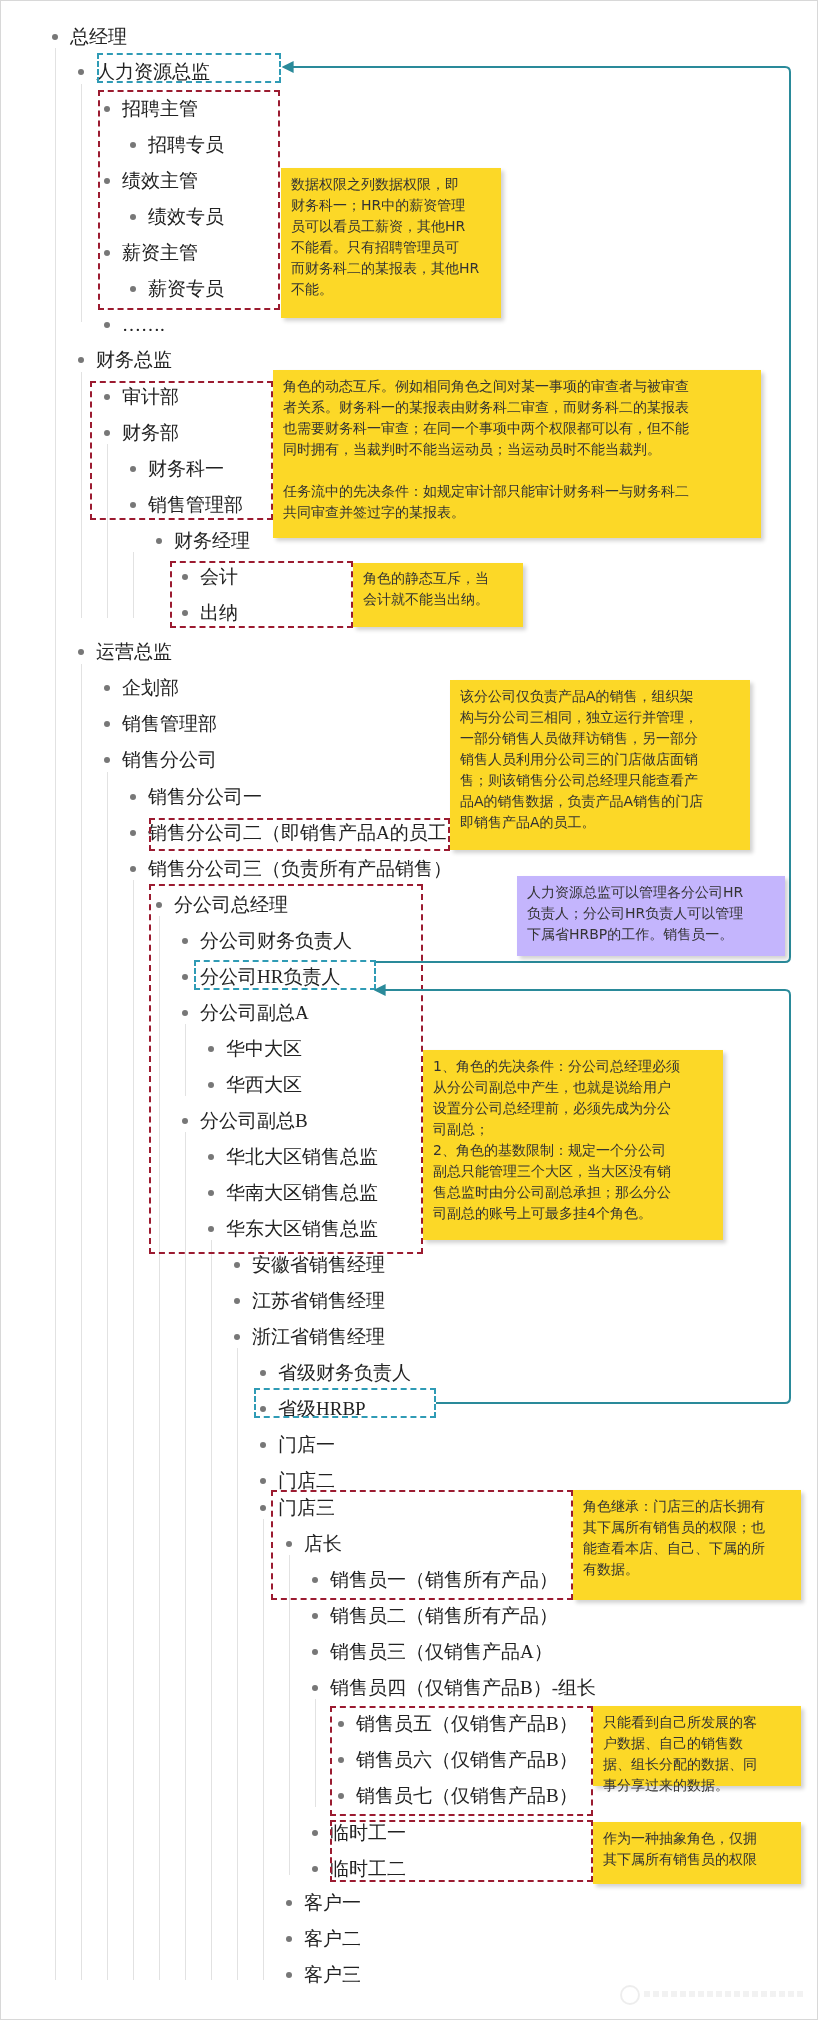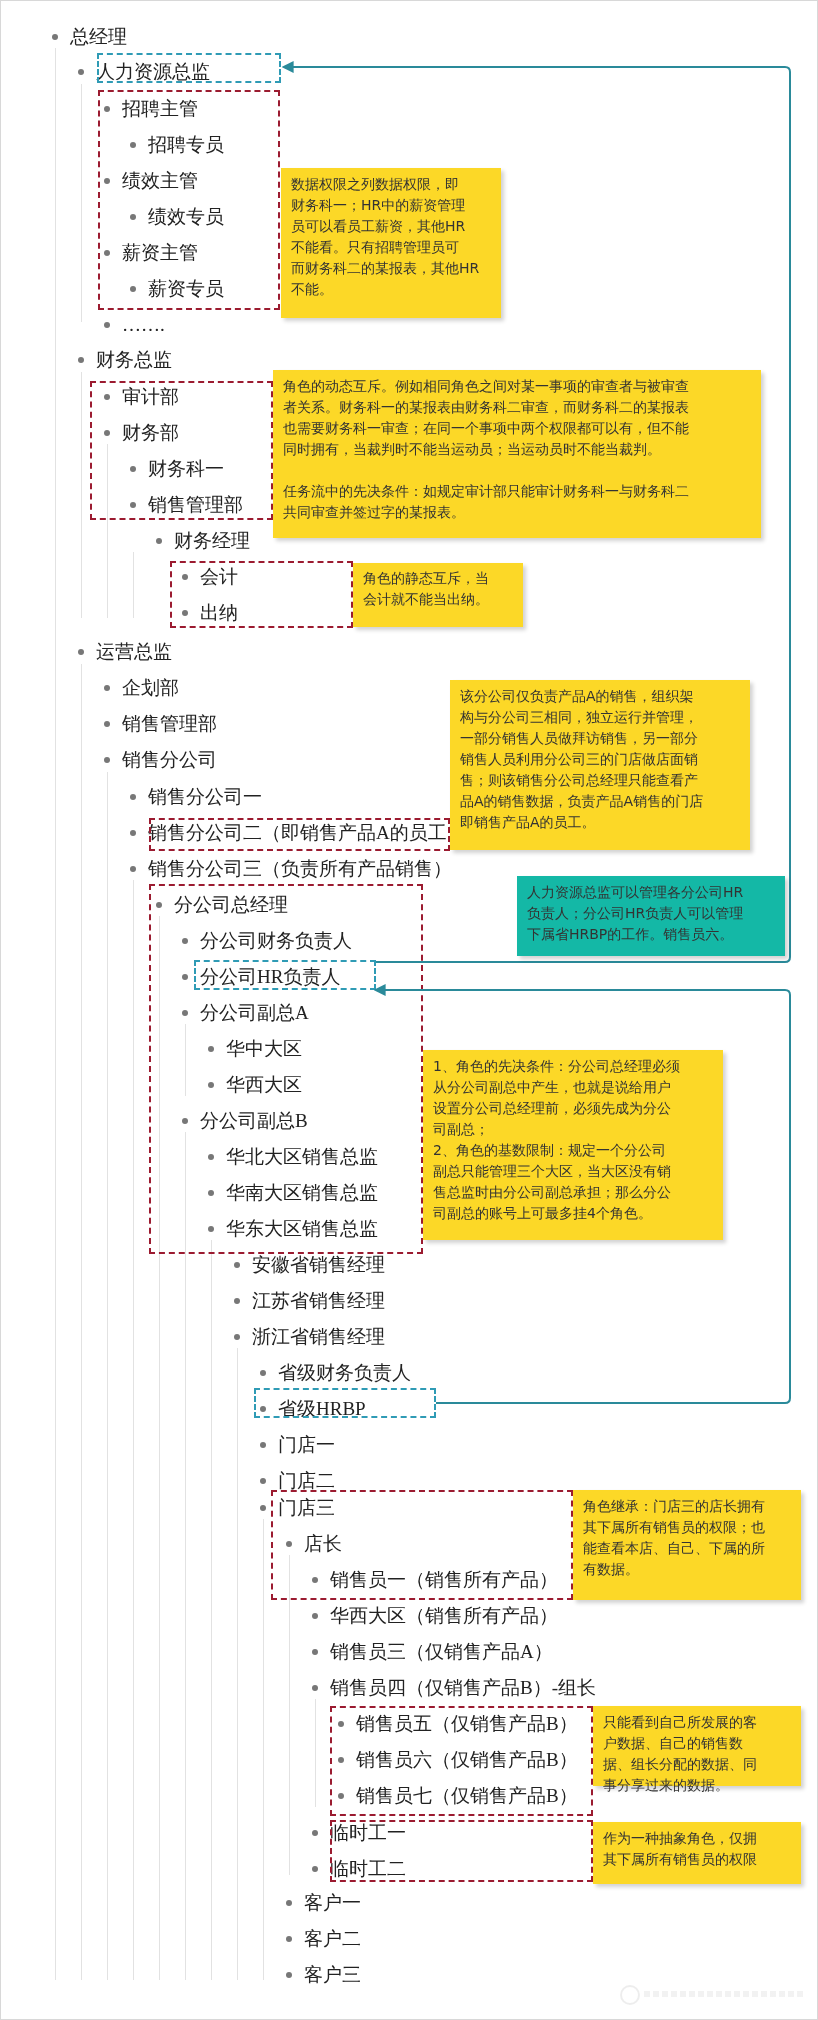--- a/index.html
+++ b/index.html
@@ -12,21 +12,21 @@
           font-size: 19px; color: #222; }
   .node .bullet { position: absolute; left: 0; top: 12px; width: 6px; height: 6px;
                   border-radius: 50%; background: #777; }
   .node .label { position: absolute; left: 18px; top: 0; font-family: Liberation Serif, serif; }
   .dash-red { position: absolute; border: 2px dashed #9b1b30; box-sizing: border-box; }
   .dash-blue { position: absolute; border: 2px dashed #2f9bb5; box-sizing: border-box; }
   .note { position: absolute; box-sizing: border-box; padding: 6px 10px;
           font-size: 14px; line-height: 21px; color: #333;
           box-shadow: 3px 3px 4px rgba(0,0,0,0.18); }
   .note.yellow { background: #fcd827; }
-  .note.blue { background: #14b8a6; }
+  .note.blue { background: #c4b5fd; }
   .note .line { display: block; white-space: nowrap; }
   .conn { position: absolute; left: 0; top: 0; width: 818px; height: 2020px; pointer-events: none; }
   .watermark { position: absolute; left: 620px; top: 1985px; width: 190px; height: 20px;
                opacity: 0.25; }
   .watermark .wm-circle { position: absolute; left: 0; top: 0; width: 16px; height: 16px;
                           border: 2px solid #bbb; border-radius: 50%; }
   .watermark .wm-bar { position: absolute; left: 24px; top: 6px; width: 160px; height: 6px;
                        background: repeating-linear-gradient(90deg, #ccc 0 6px, transparent 6px 9px); }
 </style>
 </head>
@@ -223,21 +223,21 @@
     <div class="node" style="left: 286px; top: 1529px;">
       <span class="bullet"></span>
       <span class="label">店长</span>
     </div>
     <div class="node" style="left: 312px; top: 1565px;">
       <span class="bullet"></span>
       <span class="label">销售员一（销售所有产品）</span>
     </div>
     <div class="node" style="left: 312px; top: 1601px;">
       <span class="bullet"></span>
-      <span class="label">华西大区（销售所有产品）</span>
+      <span class="label">销售员二（销售所有产品）</span>
     </div>
     <div class="node" style="left: 312px; top: 1637px;">
       <span class="bullet"></span>
       <span class="label">销售员三（仅销售产品A）</span>
     </div>
     <div class="node" style="left: 312px; top: 1673px;">
       <span class="bullet"></span>
       <span class="label">销售员四（仅销售产品B）-组长</span>
     </div>
     <div class="node" style="left: 338px; top: 1709px;">
@@ -293,21 +293,21 @@
     </marker>
   </defs>
   <path d="M376,962 L785,962 Q790,962 790,957 L790,72 Q790,67 785,67 L284,67" fill="none" stroke="#2a8a9a" stroke-width="2" marker-end="url(#arrow)"></path>
   <path d="M436,1403 L785,1403 Q790,1403 790,1398 L790,995 Q790,990 785,990 L376,990" fill="none" stroke="#2a8a9a" stroke-width="2" marker-end="url(#arrow)"></path>
 </svg>
 
 <div class="note yellow" style="left:281px; top:160px; width:220px; height:150px;margin-top:8px;"><span><span class="line">数据权限之列数据权限，即</span><span class="line">财务科一；HR中的薪资管理</span><span class="line">员可以看员工薪资，其他HR</span><span class="line">不能看。只有招聘管理员可</span><span class="line">而财务科二的某报表，其他HR</span><span class="line">不能。</span></span></div>
 <div class="note yellow" style="left:273px; top:370px; width:488px; height:168px;"><span><span class="line">角色的动态互斥。例如相同角色之间对某一事项的审查者与被审查</span><span class="line">者关系。财务科一的某报表由财务科二审查，而财务科二的某报表</span><span class="line">也需要财务科一审查；在同一个事项中两个权限都可以有，但不能</span><span class="line">同时拥有，当裁判时不能当运动员；当运动员时不能当裁判。</span><span class="line">&nbsp;</span><span class="line">任务流中的先决条件：如规定审计部只能审计财务科一与财务科二</span><span class="line">共同审查并签过字的某报表。</span></span></div>
 <div class="note yellow" style="left:353px; top:563px; width:170px; height:64px;font-family:Liberation Mono, monospace;"><span><span class="line">角色的静态互斥，当</span><span class="line">会计就不能当出纳。</span></span></div>
 <div class="note yellow" style="left:450px; top:680px; width:300px; height:170px;"><span><span class="line">该分公司仅负责产品A的销售，组织架</span><span class="line">构与分公司三相同，独立运行并管理，</span><span class="line">一部分销售人员做拜访销售，另一部分</span><span class="line">销售人员利用分公司三的门店做店面销</span><span class="line">售；则该销售分公司总经理只能查看产</span><span class="line">品A的销售数据，负责产品A销售的门店</span><span class="line">即销售产品A的员工。</span></span></div>
-<div class="note blue" style="left:517px; top:876px; width:268px; height:80px;"><span><span class="line">人力资源总监可以管理各分公司HR</span><span class="line">负责人；分公司HR负责人可以管理</span><span class="line">下属省HRBP的工作。销售员六。</span></span></div>
+<div class="note blue" style="left:517px; top:876px; width:268px; height:80px;"><span><span class="line">人力资源总监可以管理各分公司HR</span><span class="line">负责人；分公司HR负责人可以管理</span><span class="line">下属省HRBP的工作。销售员一。</span></span></div>
 <div class="note yellow" style="left:423px; top:1050px; width:300px; height:190px;"><span><span class="line">1、角色的先决条件：分公司总经理必须</span><span class="line">从分公司副总中产生，也就是说给用户</span><span class="line">设置分公司总经理前，必须先成为分公</span><span class="line">司副总；</span><span class="line">2、角色的基数限制：规定一个分公司</span><span class="line">副总只能管理三个大区，当大区没有销</span><span class="line">售总监时由分公司副总承担；那么分公</span><span class="line">司副总的账号上可最多挂4个角色。</span></span></div>
 <div class="note yellow" style="left:573px; top:1490px; width:228px; height:110px;"><span><span class="line">角色继承：门店三的店长拥有</span><span class="line">其下属所有销售员的权限；也</span><span class="line">能查看本店、自己、下属的所</span><span class="line">有数据。</span></span></div>
 <div class="note yellow" style="left:593px; top:1706px; width:208px; height:80px;"><span><span class="line">只能看到自己所发展的客</span><span class="line">户数据、自己的销售数</span><span class="line">据、组长分配的数据、同</span><span class="line">事分享过来的数据。</span></span></div>
 <div class="note yellow" style="left:593px; top:1822px; width:208px; height:62px;"><span><span class="line">作为一种抽象角色，仅拥</span><span class="line">其下属所有销售员的权限</span></span></div>
 
 <div class="watermark">
   <span class="wm-circle"></span>
   <span class="wm-bar"></span>
 </div>
 

